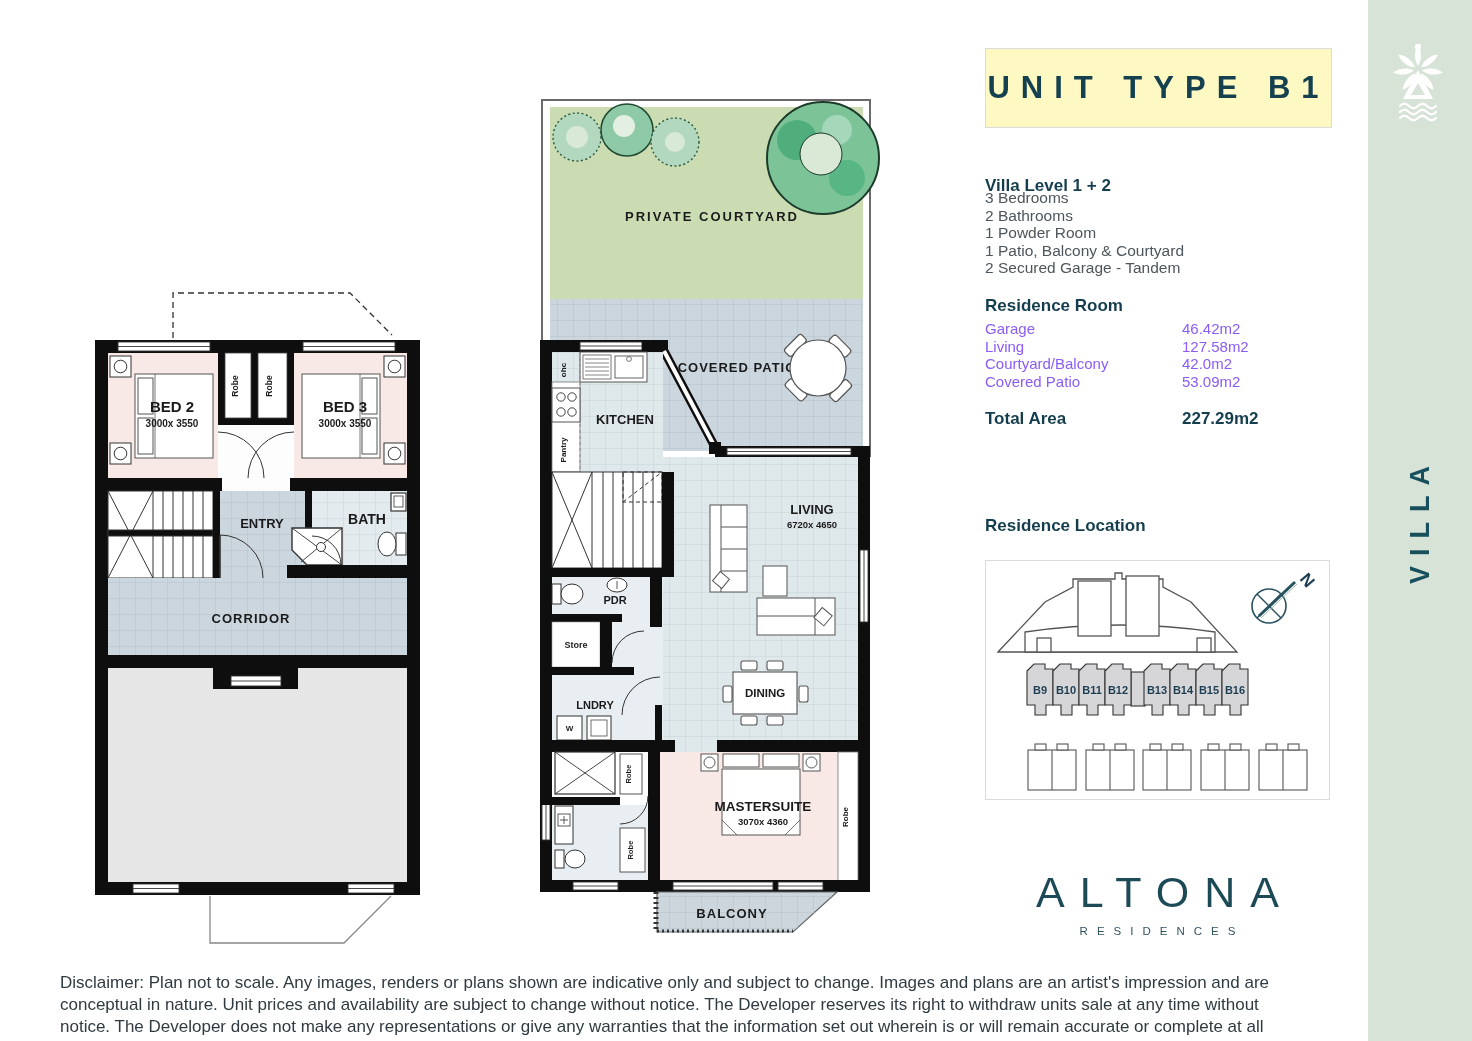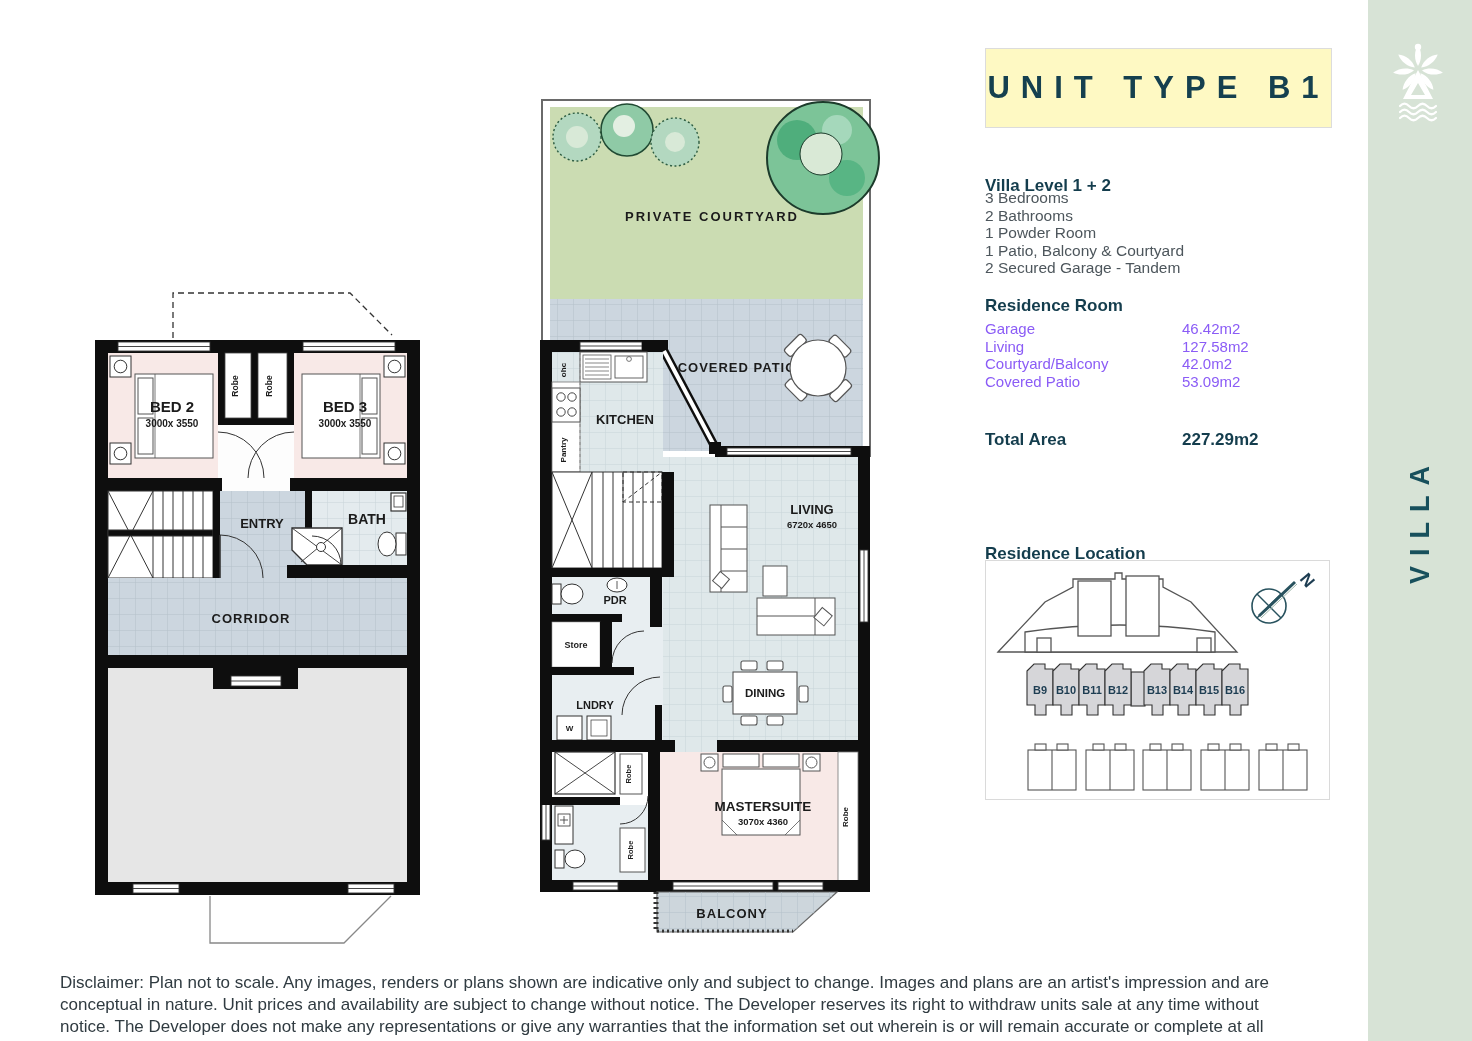--- a/index.html
+++ b/index.html
@@ -412,26 +412,26 @@
     <div class="arearow">
       <span class="lb">Courtyard/Balcony</span>
       <span>42.0m2</span>
     </div>
     <div class="arearow">
       <span class="lb">Covered Patio</span>
       <span>53.09m2</span>
     </div>
   </div>
 
-  <div class="abs totalrow" style="left:985px;top:430px;width:340px;">
+  <div class="abs totalrow" style="left:985px;top:409px;width:340px;">
     <span class="lb">Total Area</span>
     <span>227.29m2</span>
   </div>
 
-  <div class="abs h-bold" style="left:985px;top:544px;">Residence Location</div>
+  <div class="abs h-bold" style="left:985px;top:516px;">Residence Location</div>
 
   <svg class="abs locbox" viewBox="0 0 345 240">
     <rect x="0.5" y="0.5" width="344" height="239" fill="#fff" stroke="#dadada" stroke-width="1"></rect>
 
     <g fill="#fff" stroke="#555" stroke-width="1.3">
       <path d="M13,92 L60,42 L88,27 L88,19 L130,19 L130,13 L137,13 L137,19 L178,19 L178,27 L206,42 L252,92 Z"></path>
       <path d="M40,72 Q135,58 230,72 L230,92 L40,92 Z"></path>
       <rect x="93" y="21" width="33" height="55"></rect>
       <rect x="141" y="16" width="33" height="60"></rect>
       <rect x="52" y="78" width="14" height="14"></rect>
@@ -510,20 +510,24 @@
         </g>
       <g transform="translate(274,0)">
           <rect x="0" y="190" width="48" height="40"></rect>
           <rect x="7" y="184" width="11" height="6"></rect>
           <rect x="29" y="184" width="11" height="6"></rect>
           <line x1="24" y1="190" x2="24" y2="230"></line>
         </g>
     </g>
   </svg>
 
+  <div class="abs brand">
+    <div class="nm">ALTONA</div>
+    <div class="tg">RESIDENCES</div>
+  </div>
 
   <div class="abs sidebar"></div>
   <svg class="abs" style="left:1388px;top:42px;" width="60" height="90" viewBox="0 0 60 90">
     <g fill="#ffffff">
       <circle cx="30" cy="5" r="3.2"></circle>
       <g transform="translate(30,28)">
         <path d="M0,-4 C4,-10 4,-19 0,-25 C-4,-19 -4,-10 0,-4 Z"></path>
         <path d="M0,-4 C4,-10 4,-19 0,-25 C-4,-19 -4,-10 0,-4 Z" transform="rotate(52)"></path>
         <path d="M0,-4 C4,-10 4,-19 0,-25 C-4,-19 -4,-10 0,-4 Z" transform="rotate(-52)"></path>
         <path d="M0,-4 C4,-10 4,-19 0,-25 C-4,-19 -4,-10 0,-4 Z" transform="rotate(96)"></path>

